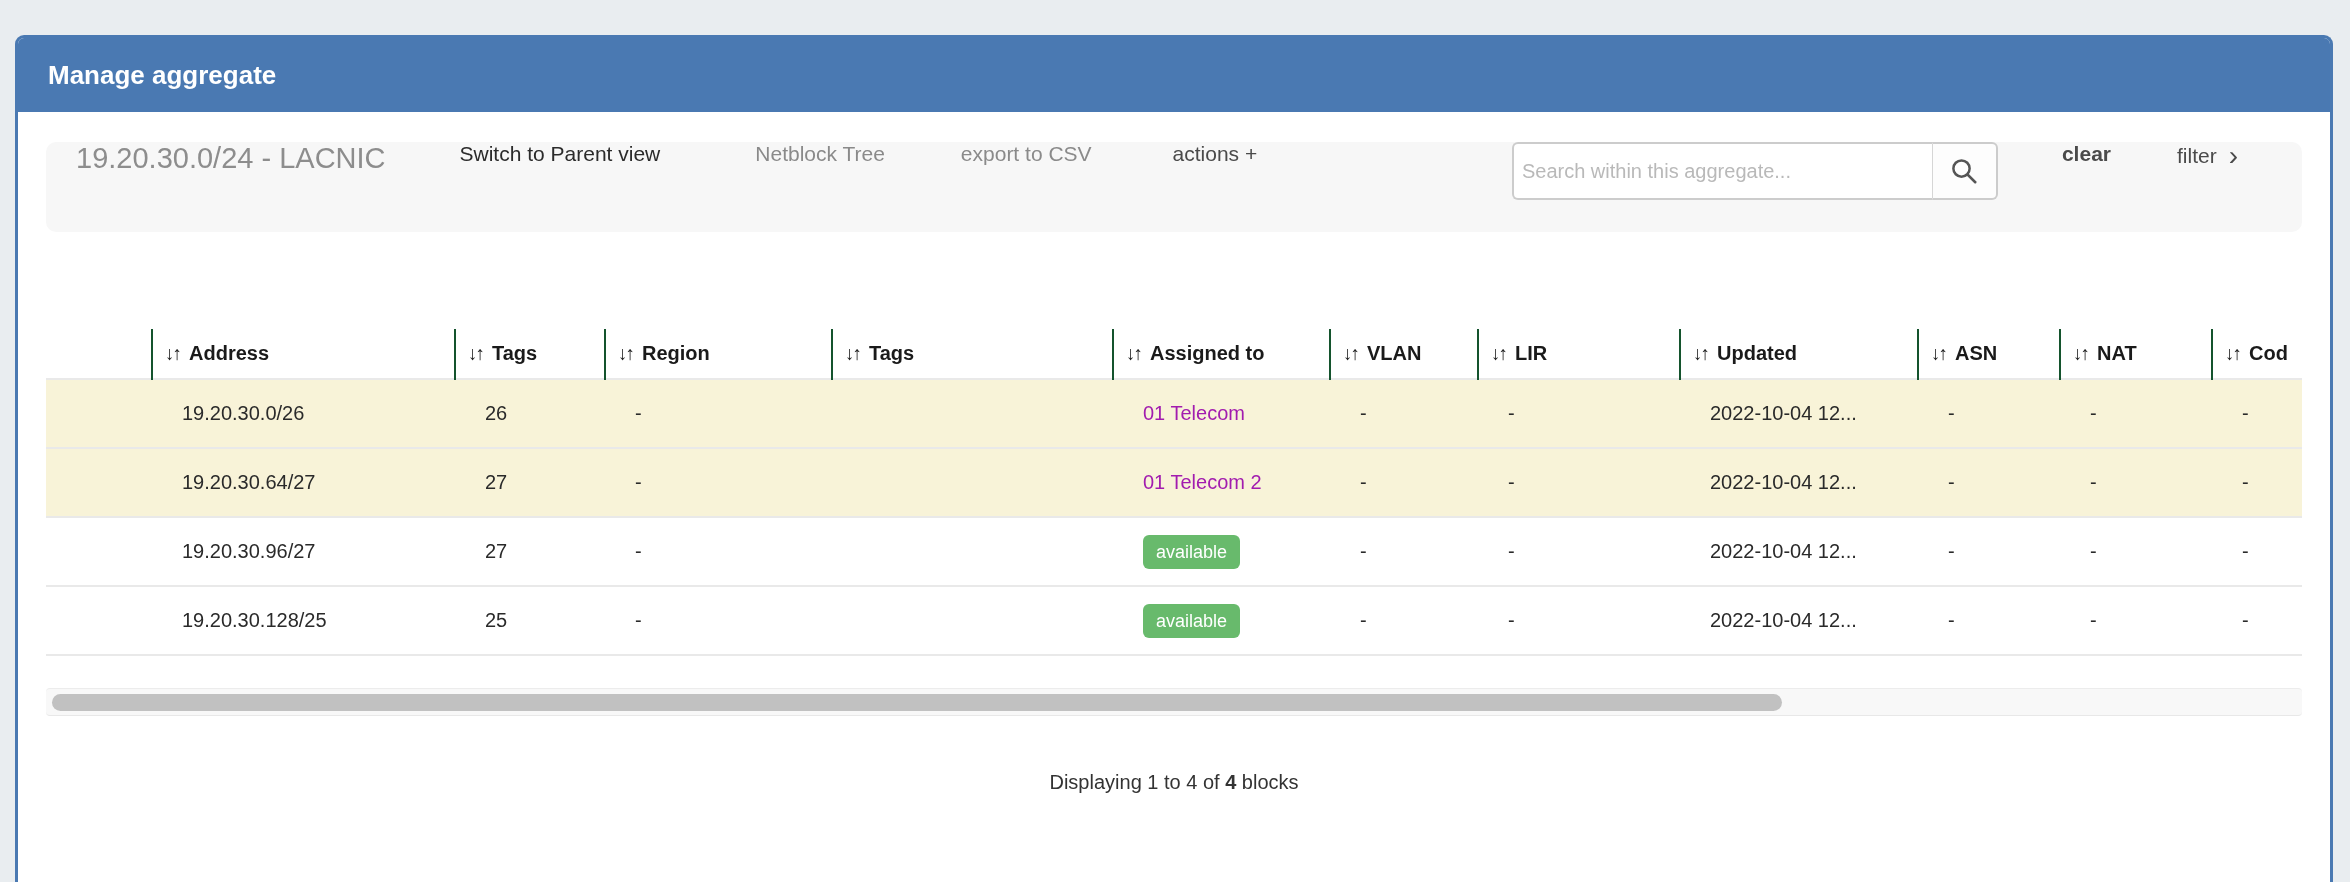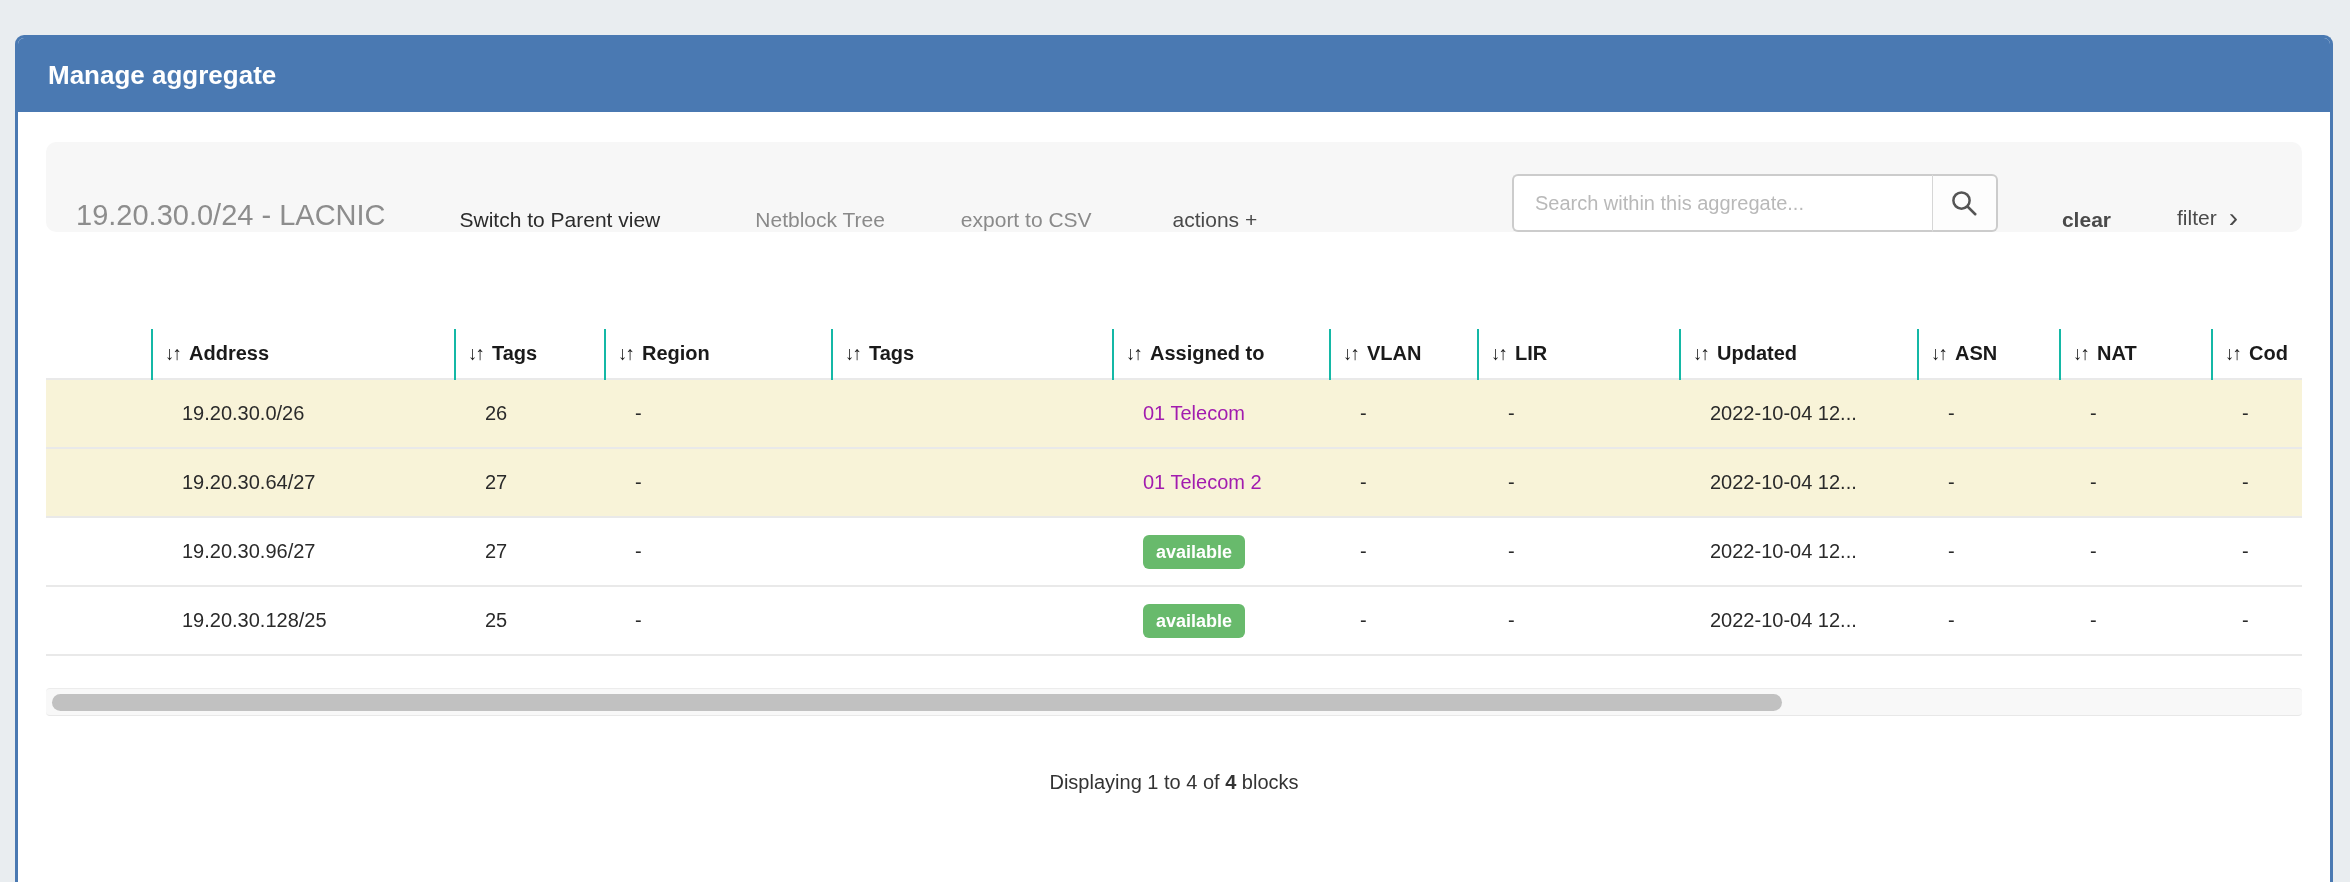--- a/index.html
+++ b/index.html
@@ -24,38 +24,38 @@
     display:flex; align-items:center;
     padding-left:30px;
   }
   .card-title { color:#ffffff; font-size:26px; font-weight:bold; }
   .card-body { padding:0 28px; }
 
   
   .toolbar {
     margin-top:30px; height:90px;
     background:#f7f7f7; border-radius:10px;
-    display:flex; align-items:flex-end;
+    display:flex; align-items:flex-start;
     padding:0 64px 0 30px;
     white-space:nowrap;
   }
   .agg-title { font-size:29px; color:#8d8d8d; margin-right:74px; }
   .tb-link { font-size:21px; text-decoration:none; cursor:pointer; }
   .tb-dark { color:#2b2b2b; margin-right:95px; }
   .tb-muted { color:#8a8a8a; }
   .lnk-netblock { margin-right:76px; }
   .lnk-export { margin-right:81px; }
   .tb-mid { color:#4a4a4a; }
   .search-group { margin-left:auto; display:flex; align-items:center; }
   .search-input {
     width:420px; height:58px;
     border:2px solid #cccccc; border-right:none;
     border-radius:6px 0 0 6px;
     background:#ffffff; outline:none;
-    font-size:20px; color:#333; padding:0 21px;
+    font-size:20px; color:#333; padding:0 8px;
     font-family:"Liberation Sans","DejaVu Sans",sans-serif;
   }
   .search-input::placeholder { color:#b9b9b9; }
   .search-btn {
     width:66px; height:58px;
     border:2px solid #cccccc;
     border-radius:0 6px 6px 0;
     background:#fdfdfd; cursor:pointer;
     display:flex; align-items:center; justify-content:center;
     border-left:1px solid #d6d6d6;
@@ -66,35 +66,35 @@
   .chev { font-size:28px; line-height:1; margin-left:12px; color:#4a4a4a; }
 
   
   .table-region { margin-top:97px; }
   .table-clip { width:100%; overflow:hidden; }
   table.nb { border-collapse:collapse; table-layout:fixed; width:2466px; }
   th {
     height:50px; text-align:left;
     font-size:20px; font-weight:bold; color:#1a1a1a;
     padding:0 0 0 12px; white-space:nowrap;
-    border-left:2px solid #14b8a6;
+    border-left:2px solid #14532d;
   }
   th.blank { border-left:none; }
   .sort { font-weight:bold; letter-spacing:-2px; margin-right:9px; font-size:19px; color:#222; }
   td {
     height:69px; font-size:20px; color:#2a2a2a;
     padding:0 0 0 30px; white-space:nowrap; overflow:hidden;
   }
   tbody tr { border-top:2px solid #e9e9e9; background:#ffffff; }
   tbody tr:last-child { border-bottom:2px solid #e9e9e9; }
   tbody tr.hl { background:#f8f3d8; }
   a.assigned-link { color:#a21caf; text-decoration:none; cursor:pointer; }
   .badge {
     display:inline-block; background:#68ba6c; color:#ffffff;
-    font-size:18px; font-weight:bold; line-height:1;
+    font-size:18px; font-weight:normal; line-height:1;
     padding:8px 13px; border-radius:6px;
   }
 
   
   .hscrollbar {
     margin-top:32px; height:28px;
     background:#f8f8f8;
     border-top:1px solid #ececec; border-bottom:1px solid #e8e8e8;
     border-radius:4px; position:relative;
   }

